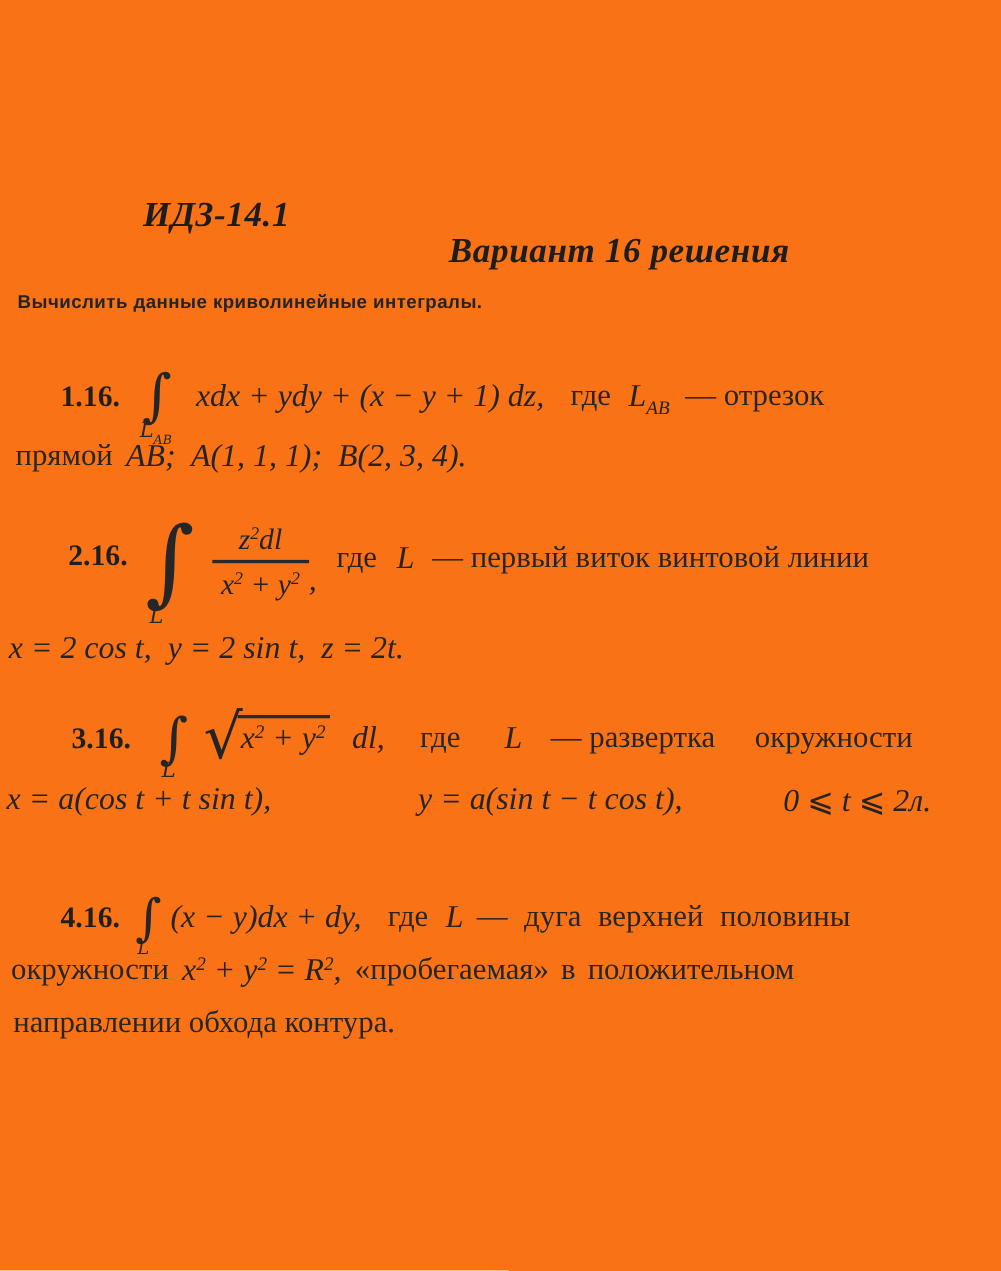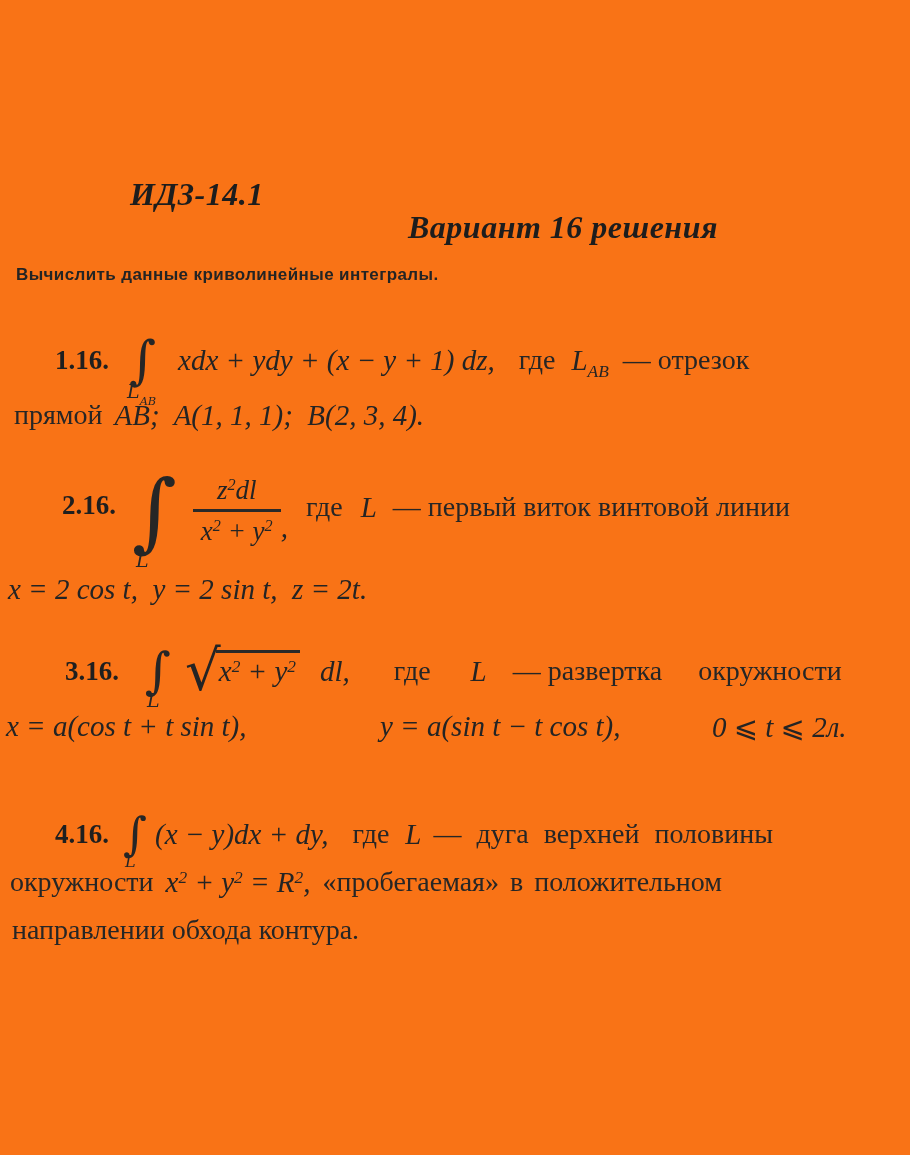--- a/index.html
+++ b/index.html
@@ -81,21 +81,21 @@
   <div class="abs row" style="left:65px;top:638px;height:66px;gap:12px;">
     <span class="num" style="margin-right:14px;">3.16.</span>
     <span class="int" style="font-size:50px;margin-right:2px;">
       <span class="glyph">∫</span>
       <span class="isub" style="bottom:-14px;left:2px;">L</span>
     </span>
     <span class="sqrt math">
       <span class="rsign">√</span>
       <span class="rbody">x<sup>2</sup> + y<sup>2</sup></span>
     </span>
-    <span class="math" style="margin-left:8px;margin-right:32px;">dl,</span>
+    <span class="math" style="margin-left:8px;margin-right:20px;">dl,</span>
     <span class="rus" style="margin-right:28px;">где</span>
     <span class="math" style="margin-right:14px;">L</span>
     <span class="rus" style="margin-right:24px;">— развертка</span>
     <span class="rus">окружности</span>
   </div>
 
   <div class="abs" style="left:0;top:710px;height:40px;width:904px;">
     <span class="abs math" style="left:6px;top:0;">x = a(cos t + t sin t),</span>
     <span class="abs math" style="left:380px;top:0;">y = a(sin t − t cos t),</span>
     <span class="abs math" style="left:712px;top:0;">0 ⩽ t ⩽ 2л.</span>

